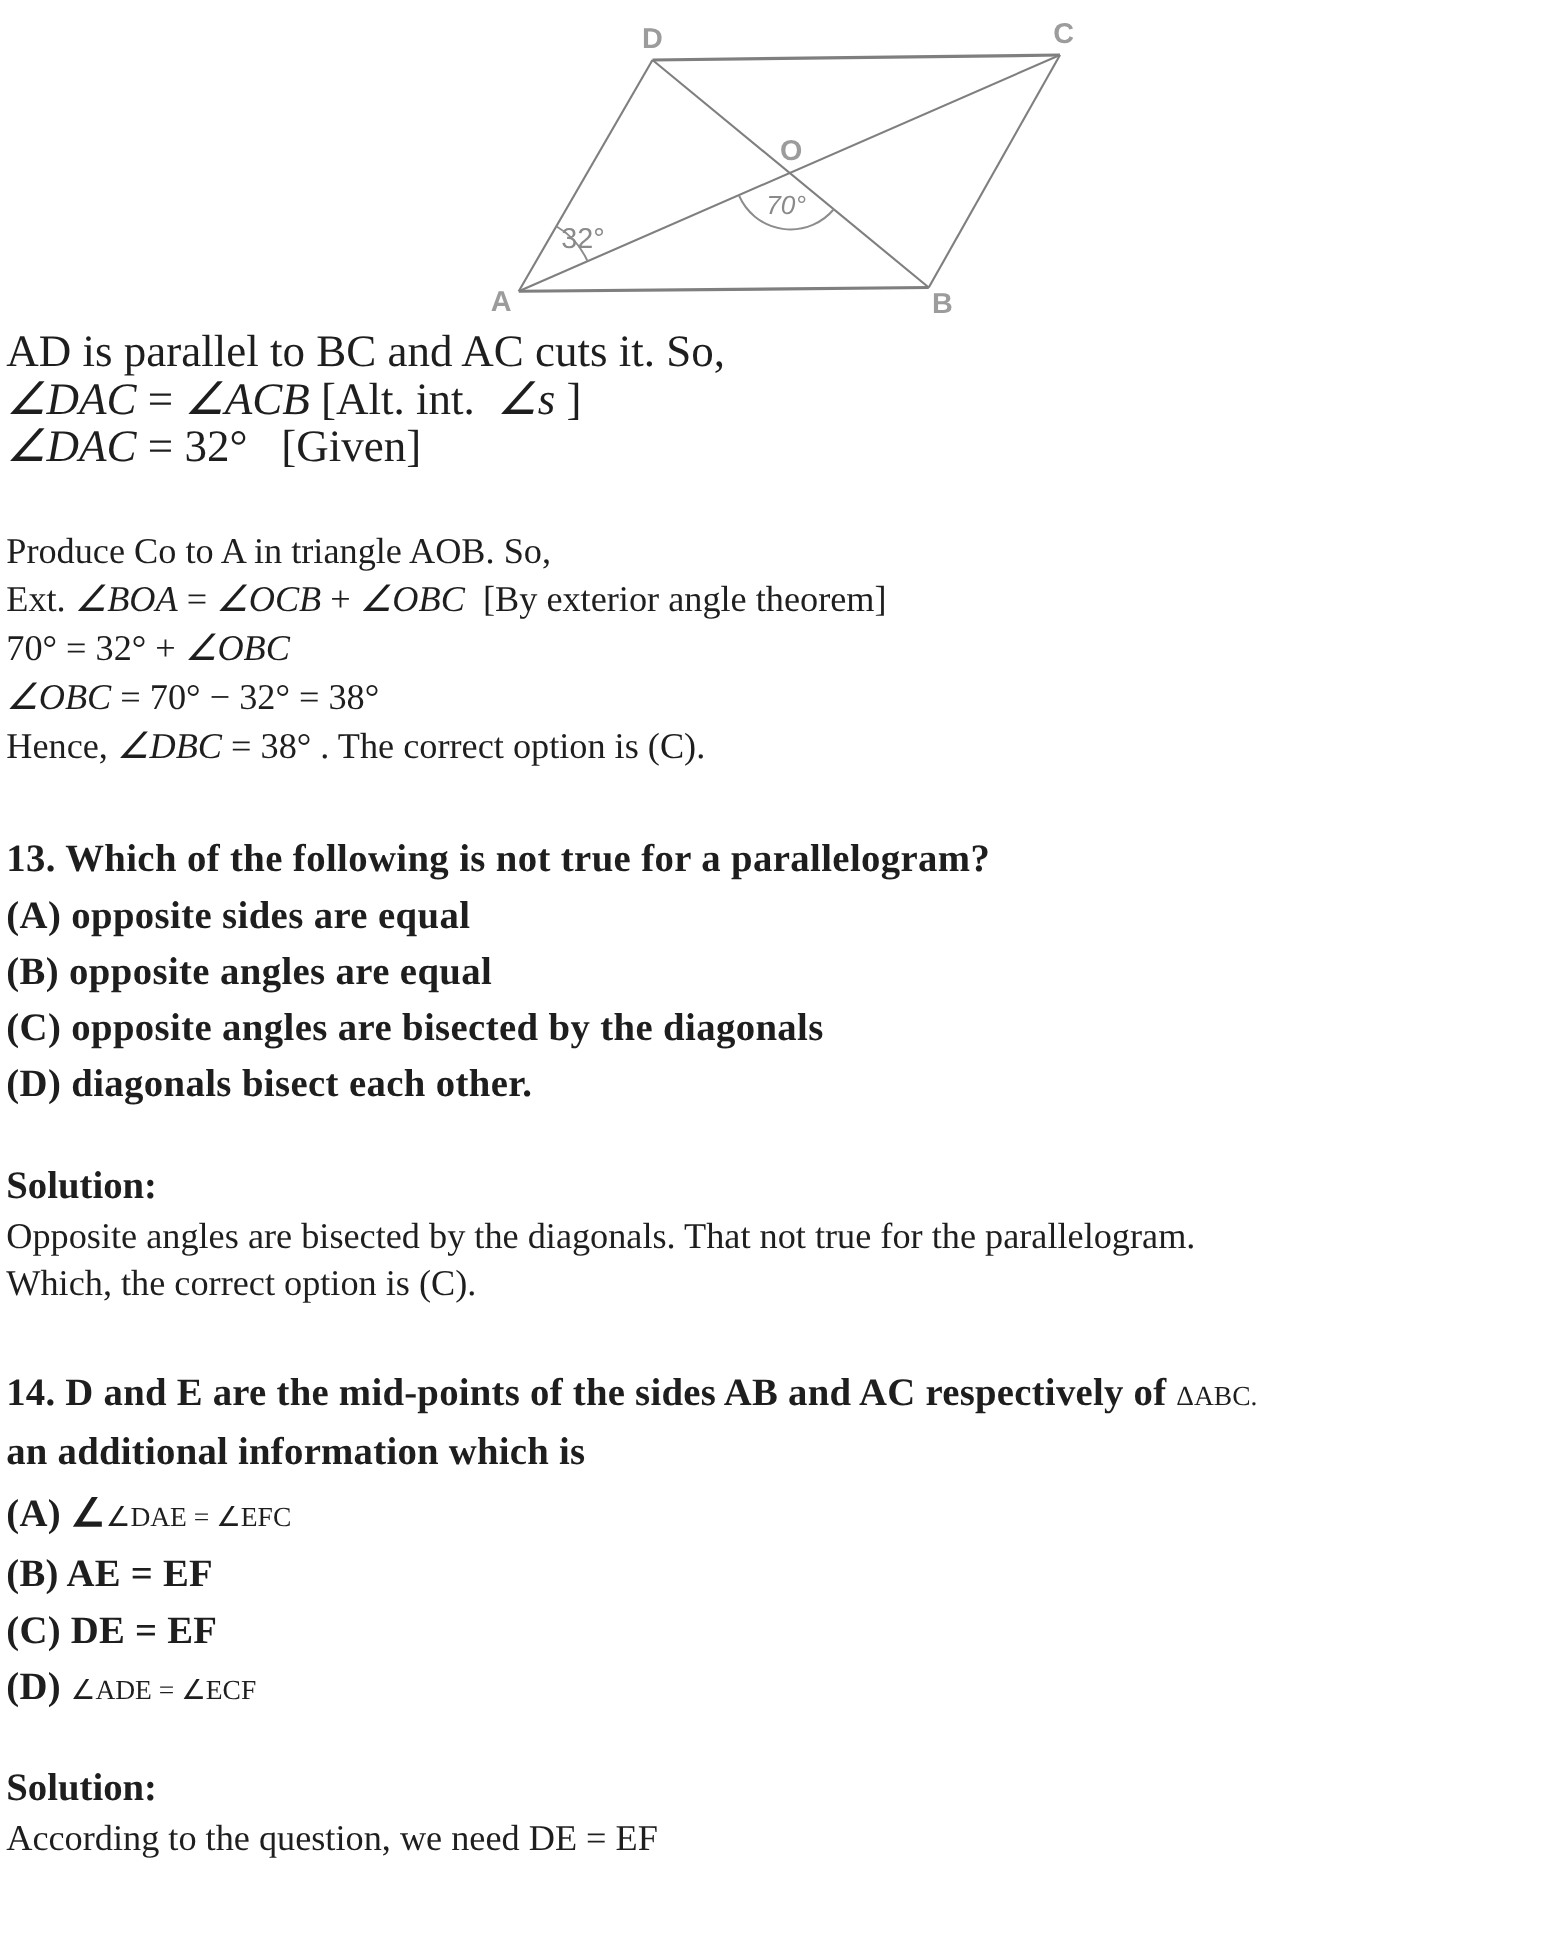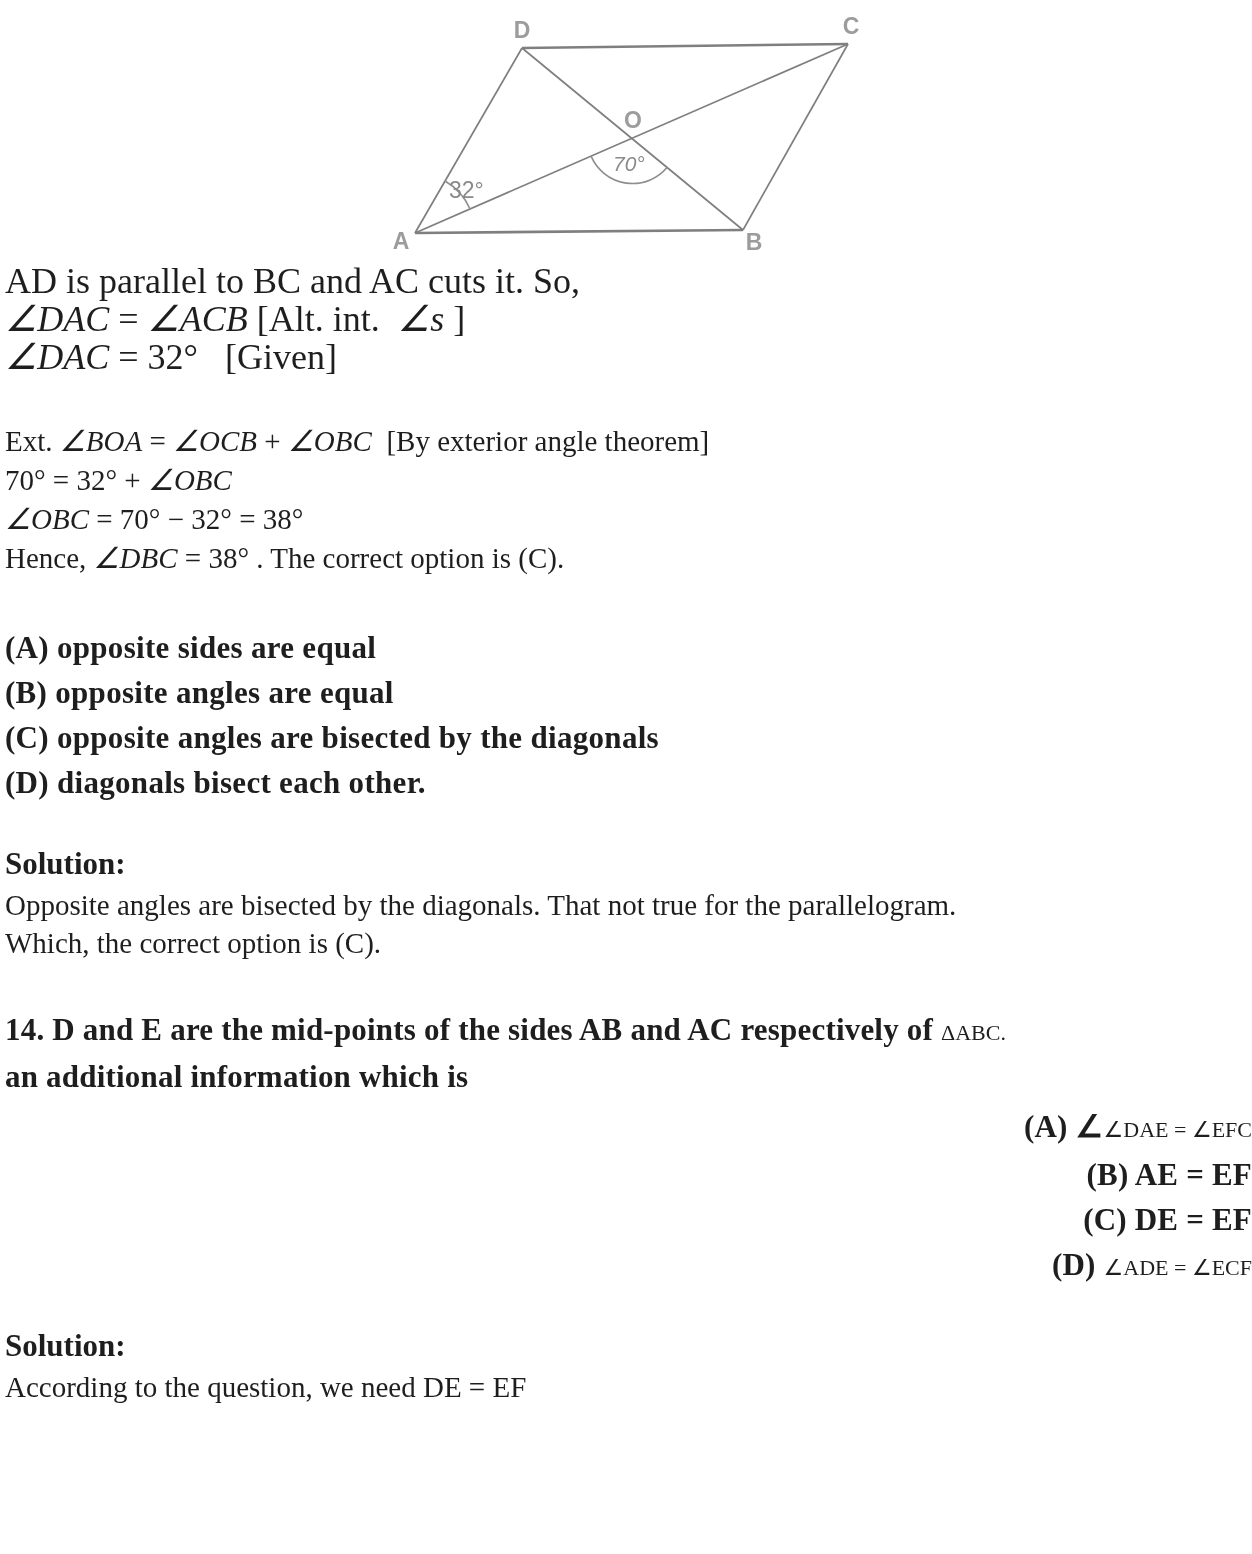--- a/index.html
+++ b/index.html
@@ -27,21 +27,21 @@
   .q13 .line { font-size:31px; line-height:45px; letter-spacing:.3px; }
 
   .s13 { margin-top:36px; }
   .s13 .line { font-size:29px; line-height:38px; }
   .s13 .head { font-size:31px; line-height:45px; }
 
   .q14 { margin-top:46px; }
   .q14 .line { font-size:31px; line-height:44px; letter-spacing:.2px; }
 
   .q14opts { margin-top:5px; }
-  .q14opts .line { font-size:31px; line-height:45px; letter-spacing:.2px;text-align:right; }
+  .q14opts .line { font-size:31px; line-height:45px; letter-spacing:.2px; }
 
   .s14 { margin-top:33px; }
   .s14 .line { font-size:29px; line-height:38px; }
   .s14 .head { font-size:31px; line-height:45px; }
 
   
   .q13 .seg-r, .q14 .seg-r, .q14opts .seg-r { font-weight:400; font-size:22px; letter-spacing:0; }
 
   .fig-label {
     font-family:"Liberation Sans", sans-serif;
@@ -78,27 +78,29 @@
     </svg>
   </div>
 
   <div class="block b1">
     <div class="line"><span class="seg-r">AD is parallel to BC and AC cuts it. So,</span></div>
     <div class="line"><span class="seg-i">∠DAC</span><span class="seg-r"> = </span><span class="seg-i">∠ACB</span><span class="seg-r"> [Alt. int.  </span><span class="seg-i">∠s</span><span class="seg-r"> ]</span></div>
     <div class="line"><span class="seg-i">∠DAC</span><span class="seg-r"> = 32°   [Given]</span></div>
   </div>
 
   <div class="block b2">
+    <div class="line"><span class="seg-r">Produce Co to A in triangle AOB. So,</span></div>
     <div class="line"><span class="seg-r">Ext. </span><span class="seg-i">∠BOA</span><span class="seg-r"> = </span><span class="seg-i">∠OCB</span><span class="seg-r"> + </span><span class="seg-i">∠OBC</span><span class="seg-r">  [By exterior angle theorem]</span></div>
     <div class="line"><span class="seg-r">70° = 32° + </span><span class="seg-i">∠OBC</span></div>
     <div class="line"><span class="seg-i">∠OBC</span><span class="seg-r"> = 70° − 32° = 38°</span></div>
     <div class="line"><span class="seg-r">Hence, </span><span class="seg-i">∠DBC</span><span class="seg-r"> = 38° . The correct option is (C).</span></div>
   </div>
 
   <div class="block q13">
+    <div class="line"><span class="seg-b">13. Which of the following is not true for a parallelogram?</span></div>
     <div class="line"><span class="seg-b">(A) opposite sides are equal</span></div>
     <div class="line"><span class="seg-b">(B) opposite angles are equal</span></div>
     <div class="line"><span class="seg-b">(C) opposite angles are bisected by the diagonals</span></div>
     <div class="line"><span class="seg-b">(D) diagonals bisect each other.</span></div>
   </div>
 
   <div class="block s13">
     <div class="line head"><span class="seg-b">Solution:</span></div>
     <div class="line"><span class="seg-r">Opposite angles are bisected by the diagonals. That not true for the parallelogram.</span></div>
     <div class="line"><span class="seg-r">Which, the correct option is (C).</span></div>

